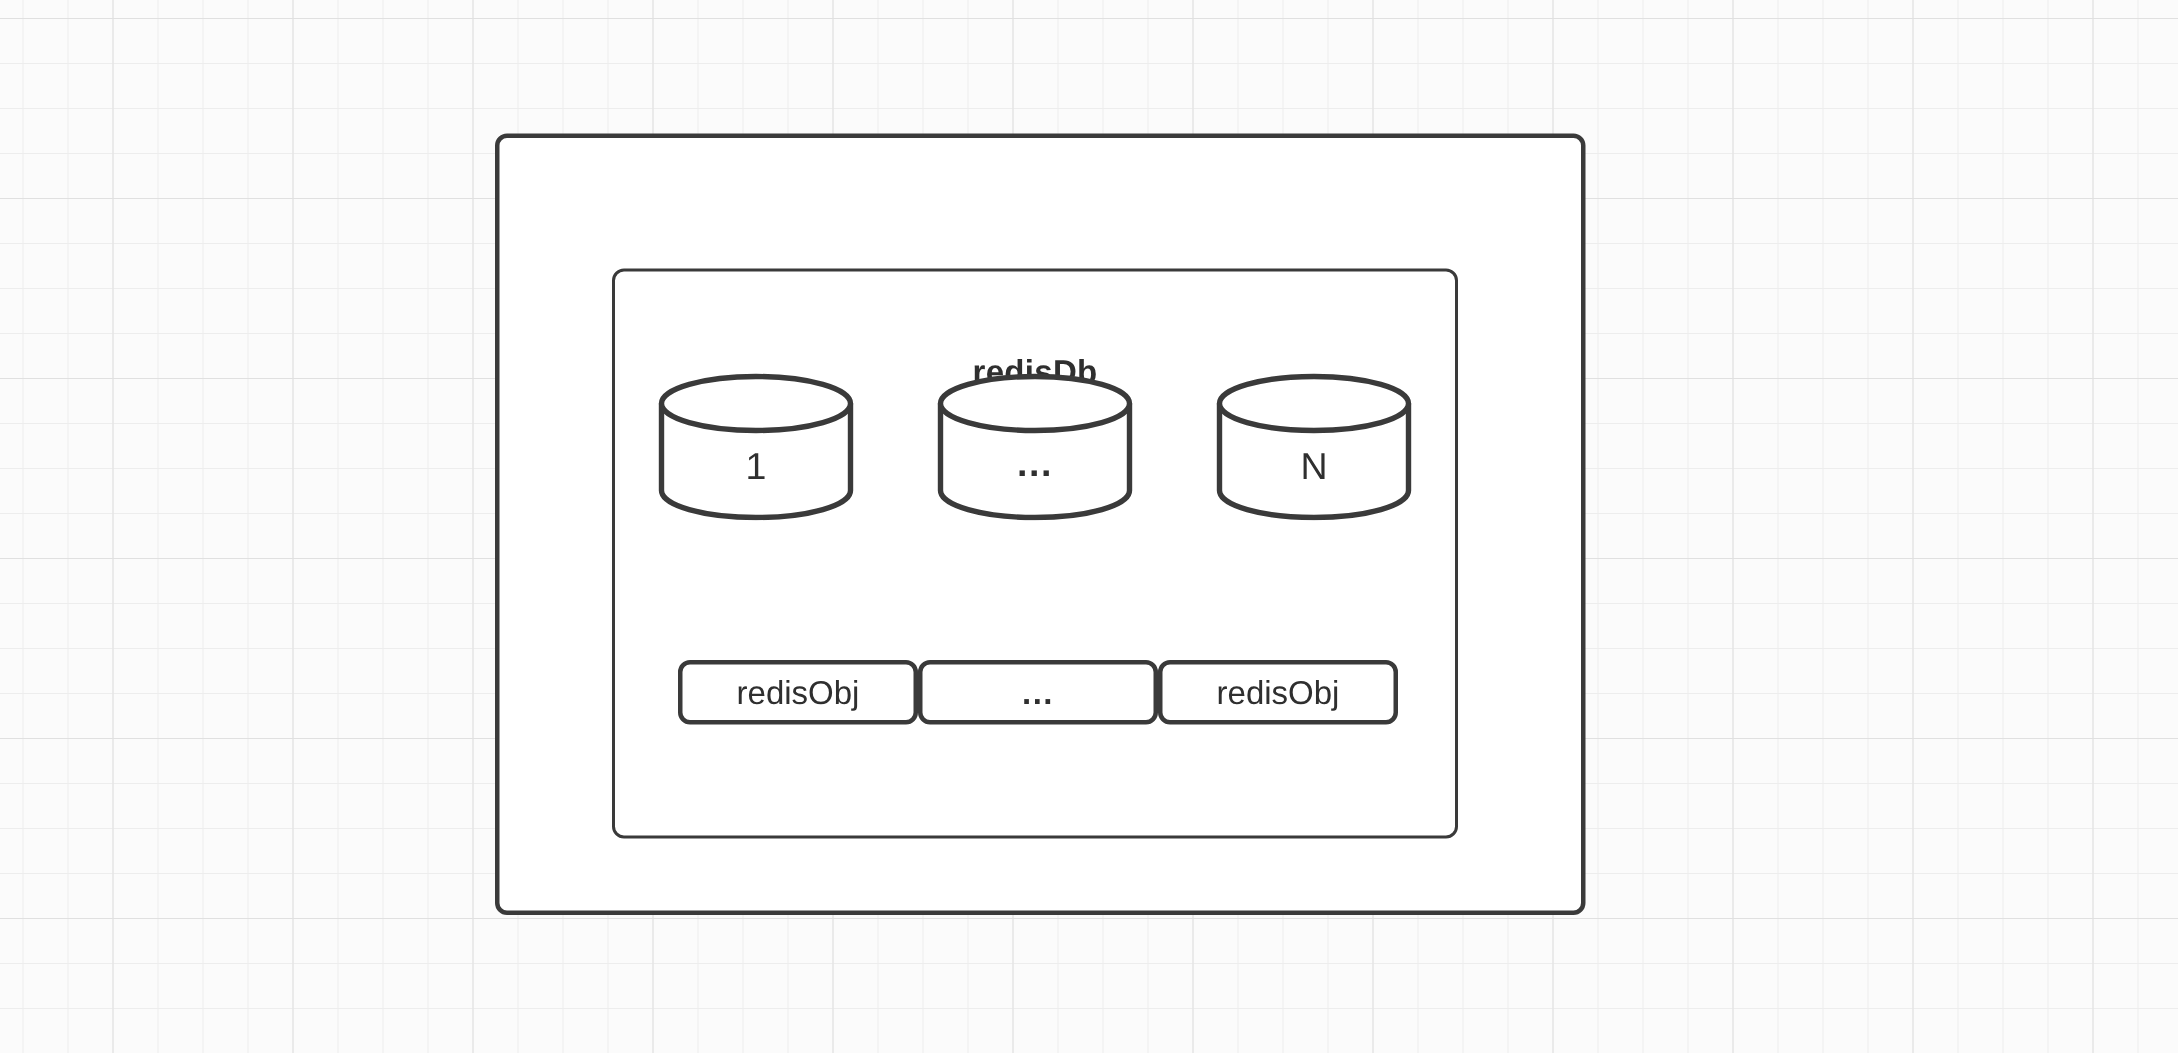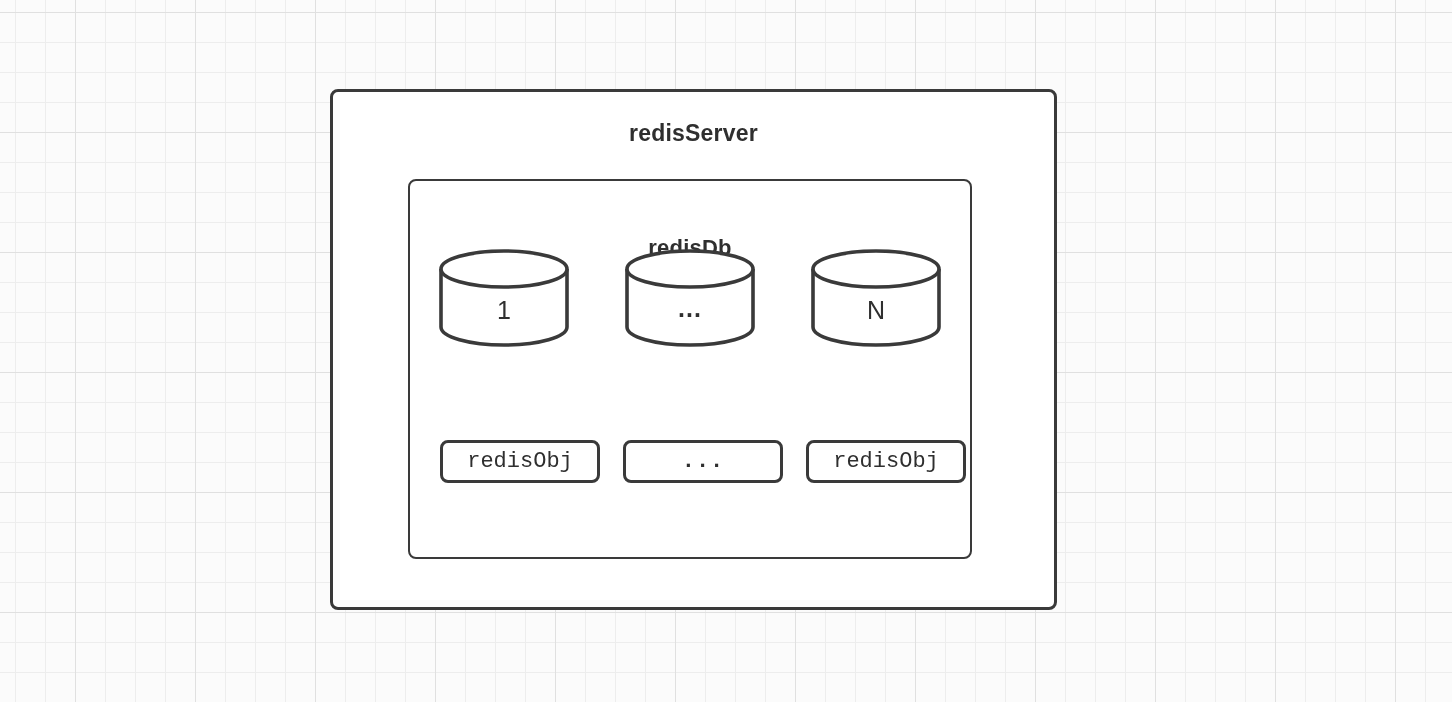--- a/index.html
+++ b/index.html
@@ -90,24 +90,23 @@
     fill: #2f2f2f;
   }
   .cylinder text.dots {
     font-weight: 700;
     letter-spacing: 1px;
   }
 
   .obj-row {
     position: absolute;
     top: 259px;
-    left: 30px;
+    left: 42px;
     display: flex;
-    gap: 23px;
-    font-family: Liberation Mono, monospace;
+    gap: 0;
   }
   .obj-box {
     width: 160px;
     height: 43px;
     background: #ffffff;
     border: 3px solid #3a3a3a;
     border-radius: 8px;
     box-sizing: border-box;
     display: flex;
     align-items: center;
@@ -117,21 +116,20 @@
   }
   .obj-box .dots-label {
     font-weight: 700;
     letter-spacing: 1px;
   }
 </style>
 </head>
 <body>
 
 <div class="box server-box">
-  <div class="box-title server-title">redisServer</div>
 
   <div class="box db-box">
     <div class="box-title db-title">redisDb</div>
 
     <div class="cylinder-row">
 
       <div class="cylinder">
         <svg viewBox="0 0 132 100">
           <path d="M3,22 L3,80 A63,18 0 0 0 129,80 L129,22" fill="#ffffff" stroke="#3a3a3a" stroke-width="3.6" stroke-linejoin="round"></path>
           <ellipse cx="66" cy="22" rx="63" ry="18" fill="#ffffff" stroke="#3a3a3a" stroke-width="3.6"></ellipse>

